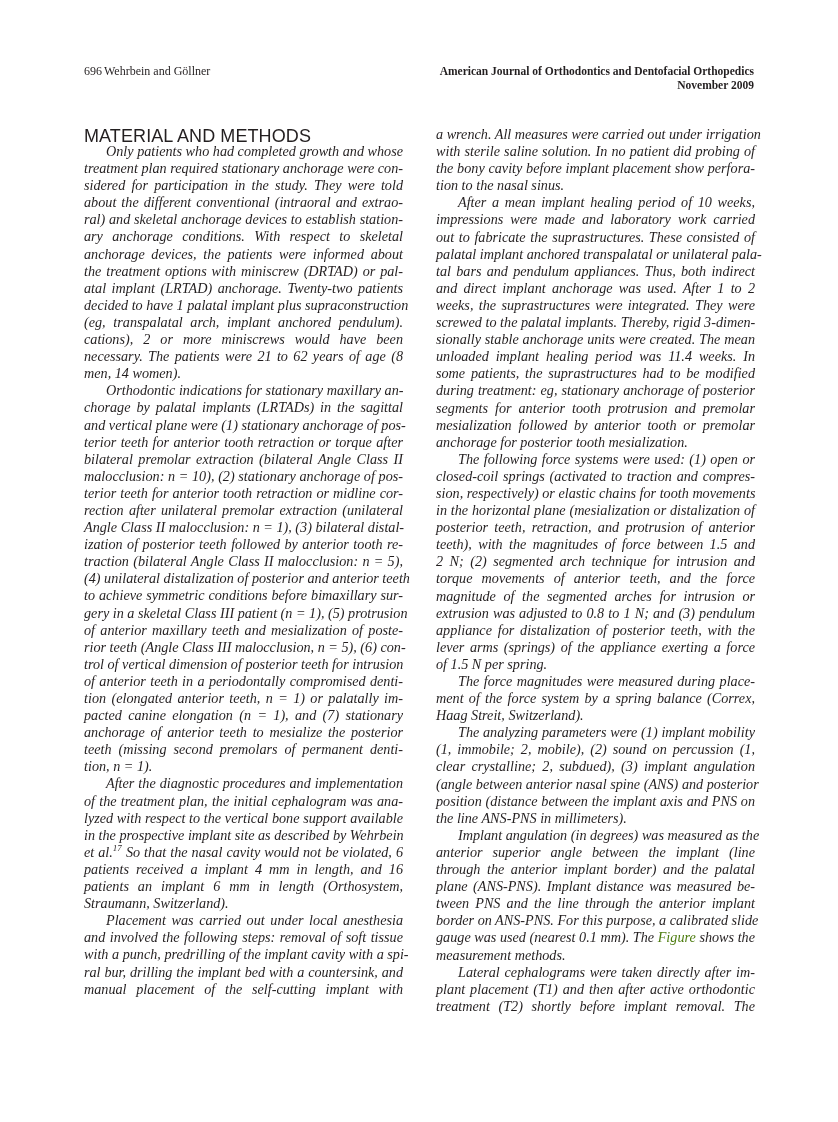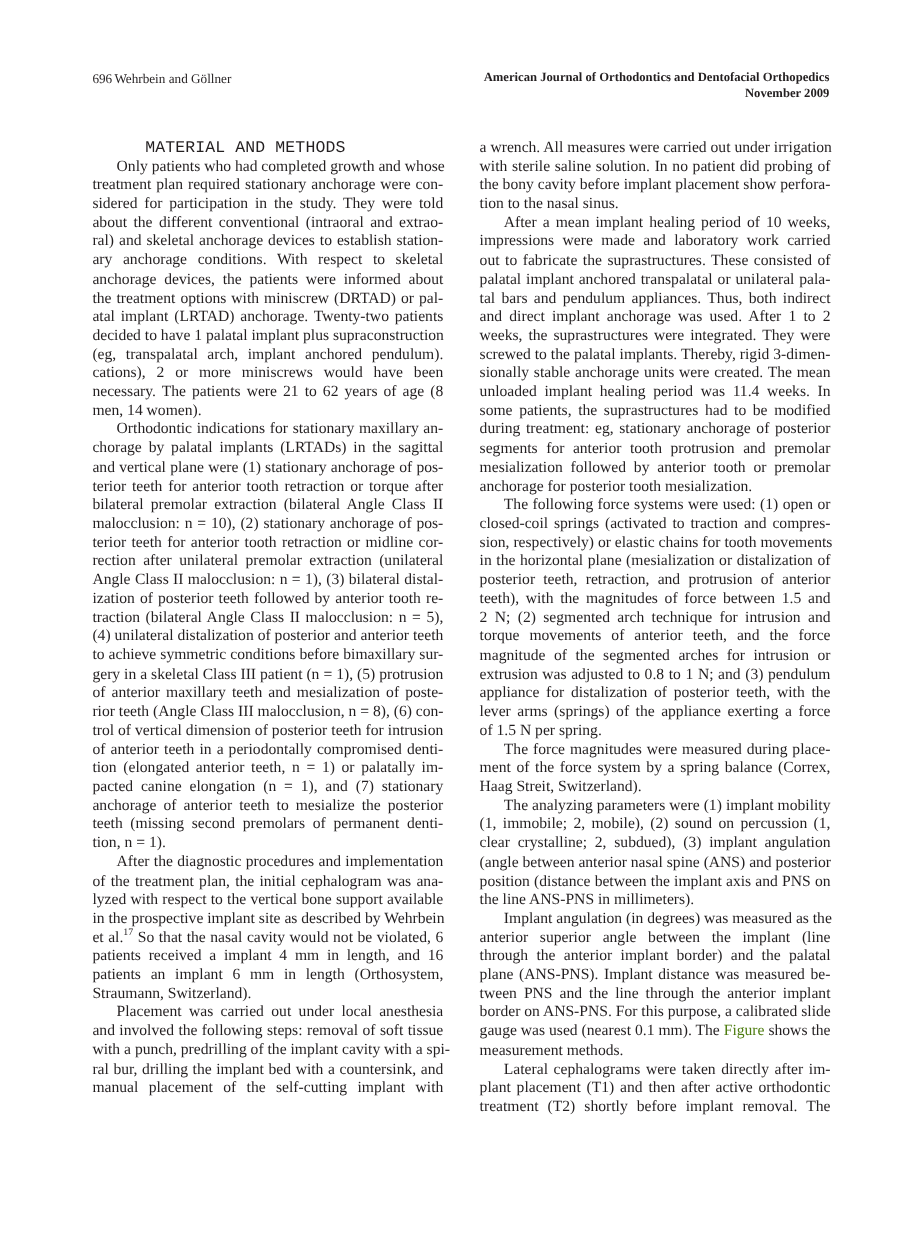--- a/index.html
+++ b/index.html
@@ -3,23 +3,23 @@
 <meta charset="utf-8">
 <style>
   html, body { margin: 0; padding: 0; background: #ffffff; }
   body { width: 838px; height: 1122px; position: relative; overflow: hidden;
          font-family: "Liberation Serif", "DejaVu Serif", serif; color: #231f20; }
   .hdr { position: absolute; font-size: 12px; line-height: 14px; }
   .hdr-left { left: 84px; top: 64px; }
   .hdr-left .pg { margin-right: 2px; }
   .hdr-right { right: 84px; top: 64px; text-align: right; font-size: 11.5px; font-weight: bold; }
   .section-heading { position: absolute; left: 84px; top: 126px;
-         font-family: Liberation Mono, monospace; font-size: 15px;
-         letter-spacing: 0.1px; color: #231f20; margin-left: 48px; }
-  .col { position: absolute; width: 319px; font-size: 14.2px; line-height: 17.1px; }
+         font-family: Liberation Sans, sans-serif; font-size: 18px;
+         letter-spacing: 0.1px; color: #231f20; }
+  .col { position: absolute; width: 319px; font-size: 14.2px; line-height: 17.1px; font-style: italic; }
   .col-left { left: 84px; top: 143px; }
   .col-right { left: 436px; top: 126px; }
   .ln { display: block; white-space: nowrap; text-align: justify; text-align-last: justify; height: 17.1px; }
   .ln.last { text-align-last: left; }
   .ln.ind { padding-left: 22px; }
   sup { font-size: 9px; line-height: 0; vertical-align: 6px; }
   .link { color: #4d7c0f; }
 </style>
 </head>
 <body>
@@ -57,21 +57,21 @@
     <span class="ln">malocclusion: n = 10), (2) stationary anchorage of pos-</span>
     <span class="ln">terior teeth for anterior tooth retraction or midline cor-</span>
     <span class="ln">rection after unilateral premolar extraction (unilateral</span>
     <span class="ln">Angle Class II malocclusion: n = 1), (3) bilateral distal-</span>
     <span class="ln">ization of posterior teeth followed by anterior tooth re-</span>
     <span class="ln">traction (bilateral Angle Class II malocclusion: n = 5),</span>
     <span class="ln">(4) unilateral distalization of posterior and anterior teeth</span>
     <span class="ln">to achieve symmetric conditions before bimaxillary sur-</span>
     <span class="ln">gery in a skeletal Class III patient (n = 1), (5) protrusion</span>
     <span class="ln">of anterior maxillary teeth and mesialization of poste-</span>
-    <span class="ln">rior teeth (Angle Class III malocclusion, n = 8), (6) con-</span>
+    <span class="ln">rior teeth (Angle Class III malocclusion, n = 5), (6) con-</span>
     <span class="ln">trol of vertical dimension of posterior teeth for intrusion</span>
     <span class="ln">of anterior teeth in a periodontally compromised denti-</span>
     <span class="ln">tion (elongated anterior teeth, n = 1) or palatally im-</span>
     <span class="ln">pacted canine elongation (n = 1), and (7) stationary</span>
     <span class="ln">anchorage of anterior teeth to mesialize the posterior</span>
     <span class="ln">teeth (missing second premolars of permanent denti-</span>
     <span class="ln last">tion, n = 1).</span>
     <span class="ln ind">After the diagnostic procedures and implementation</span>
     <span class="ln">of the treatment plan, the initial cephalogram was ana-</span>
     <span class="ln">lyzed with respect to the vertical bone support available</span>

